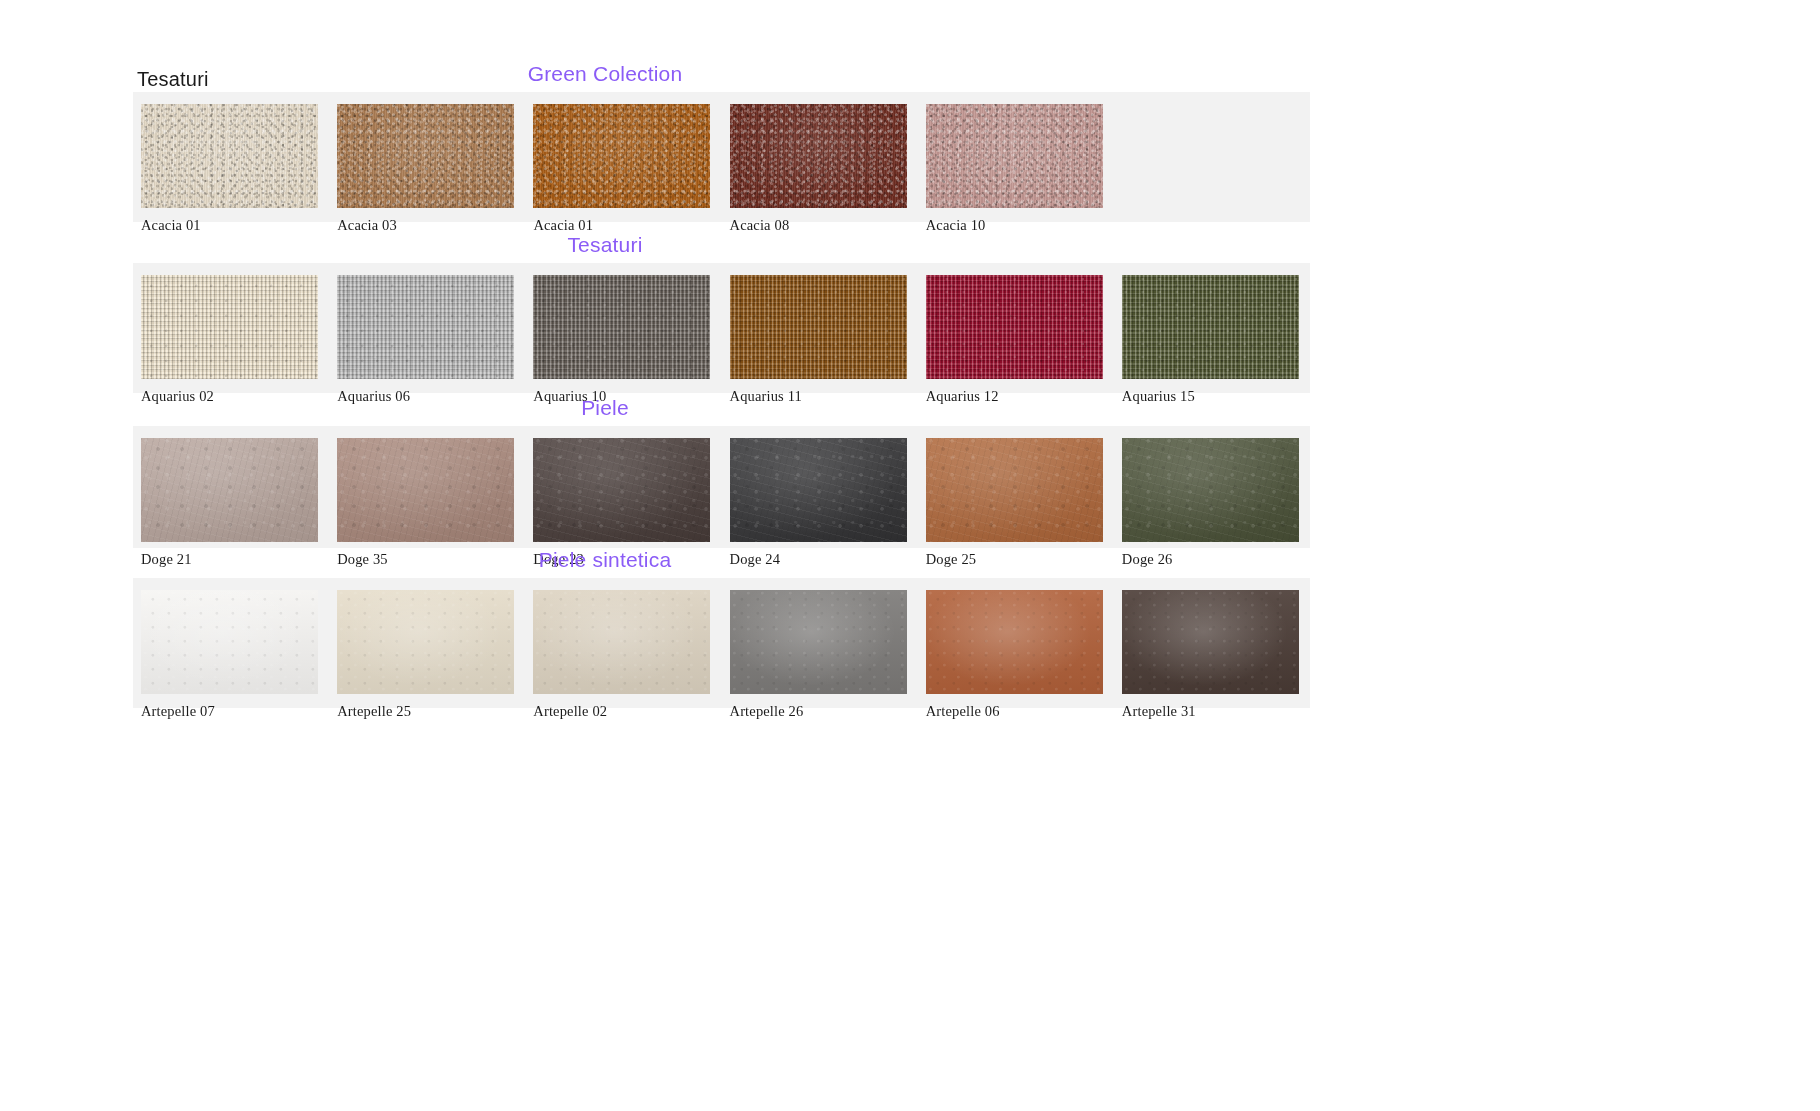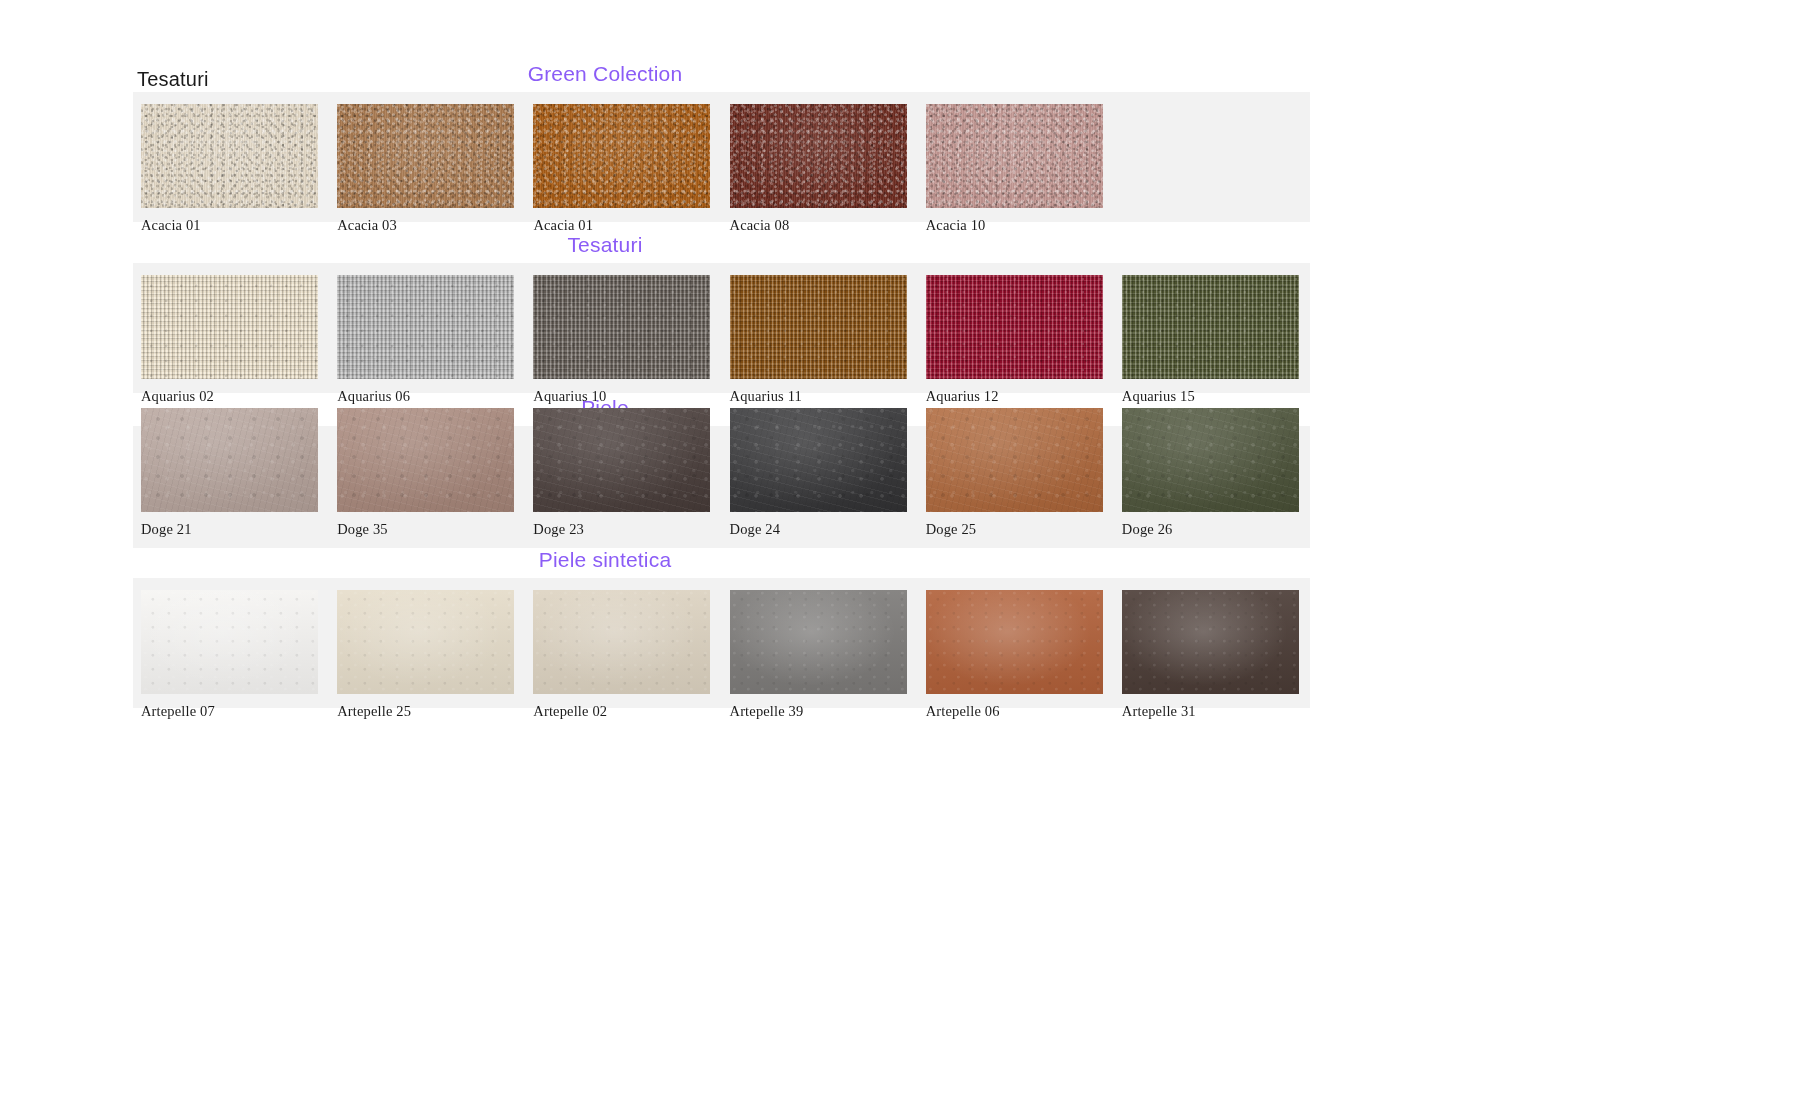--- a/index.html
+++ b/index.html
@@ -259,21 +259,21 @@
           <div class="swatch-cell">
             <div class="swatch-chip" style="background-color: rgb(84, 91, 52);">
               <div class="tex tex-woven"></div>
             </div>
             <div class="swatch-label">Aquarius 15</div>
           </div>
         </div>
       </div>
       <div class="section" style="top: 396px;">
         <div class="section-heading">Piele</div>
-        <div class="swatch-band" style="height: 122px; align-items: flex-end;">
+        <div class="swatch-band" style="height: 122px;">
           <div class="swatch-cell">
             <div class="swatch-chip" style="background-color: rgb(183, 164, 156);">
               <div class="tex tex-leather"></div>
             </div>
             <div class="swatch-label">Doge 21</div>
           </div>
           <div class="swatch-cell">
             <div class="swatch-chip" style="background-color: rgb(168, 135, 122);">
               <div class="tex tex-leather"></div>
             </div>
@@ -323,21 +323,21 @@
           <div class="swatch-cell">
             <div class="swatch-chip" style="background-color: rgb(221, 211, 193);">
               <div class="tex tex-synth"></div>
             </div>
             <div class="swatch-label">Artepelle 02</div>
           </div>
           <div class="swatch-cell">
             <div class="swatch-chip" style="background-color: rgb(124, 122, 120);">
               <div class="tex tex-synth"></div>
             </div>
-            <div class="swatch-label">Artepelle 39</div>
+            <div class="swatch-label">Artepelle 26</div>
           </div>
           <div class="swatch-cell">
             <div class="swatch-chip" style="background-color: rgb(176, 95, 56);">
               <div class="tex tex-synth"></div>
             </div>
             <div class="swatch-label">Artepelle 06</div>
           </div>
           <div class="swatch-cell">
             <div class="swatch-chip" style="background-color: rgb(74, 59, 53);">
               <div class="tex tex-synth"></div>

